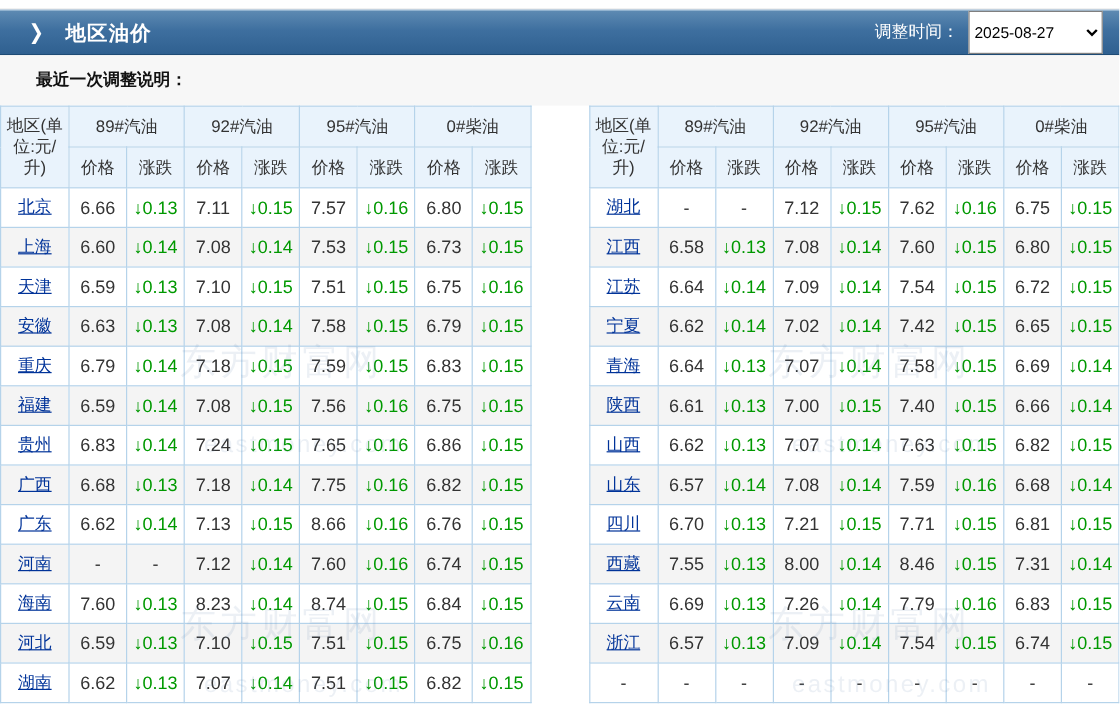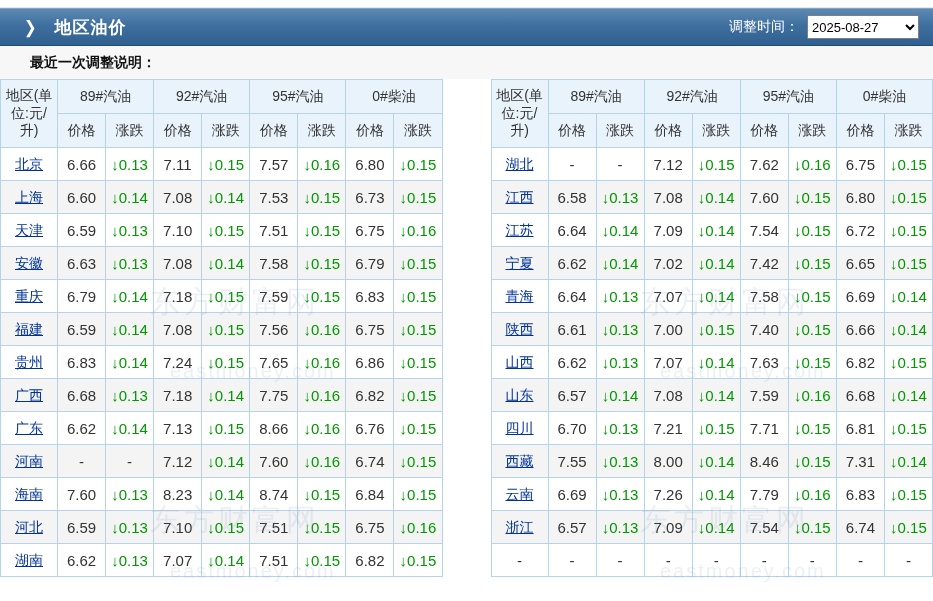--- a/index.html
+++ b/index.html
@@ -20,28 +20,28 @@
     border-top:1px solid #7fa6c8;
     border-bottom:1px solid #1e4b75;
     display:flex;align-items:center;
     box-sizing:border-box;
   }
   .chev{color:#fff;font-size:15px;font-weight:bold;margin-left:24px;transform:scaleY(1.15);}
   .title{color:#fff;font-size:17px;font-weight:bold;margin-left:18px;letter-spacing:1px;}
   .date-box{margin-left:auto;display:flex;align-items:center;margin-right:14px;}
   .date-label{color:#fff;font-size:14px;margin-right:8px;}
   .date-select{
-    width:112px;height:24px;
+    width:112px;height:36px;
     font-size:13px;font-family:"Liberation Sans","DejaVu Sans",sans-serif;
     border:1px solid #7f7f7f;background:#fff;color:#000;
   }
 
   
   .notice{
-    height:33px;background:#f7f7f7;
+    height:42px;background:#f7f7f7;
     display:flex;align-items:center;
     padding-left:30px;font-size:14px;color:#333;
     box-sizing:border-box;
   }
   .notice b{color:#111;margin-right:2px;}
   .notice .green{color:#009900;}
 
   
   .tables{display:flex;width:933px;gap:48px;}
   .half{width:50%;}

